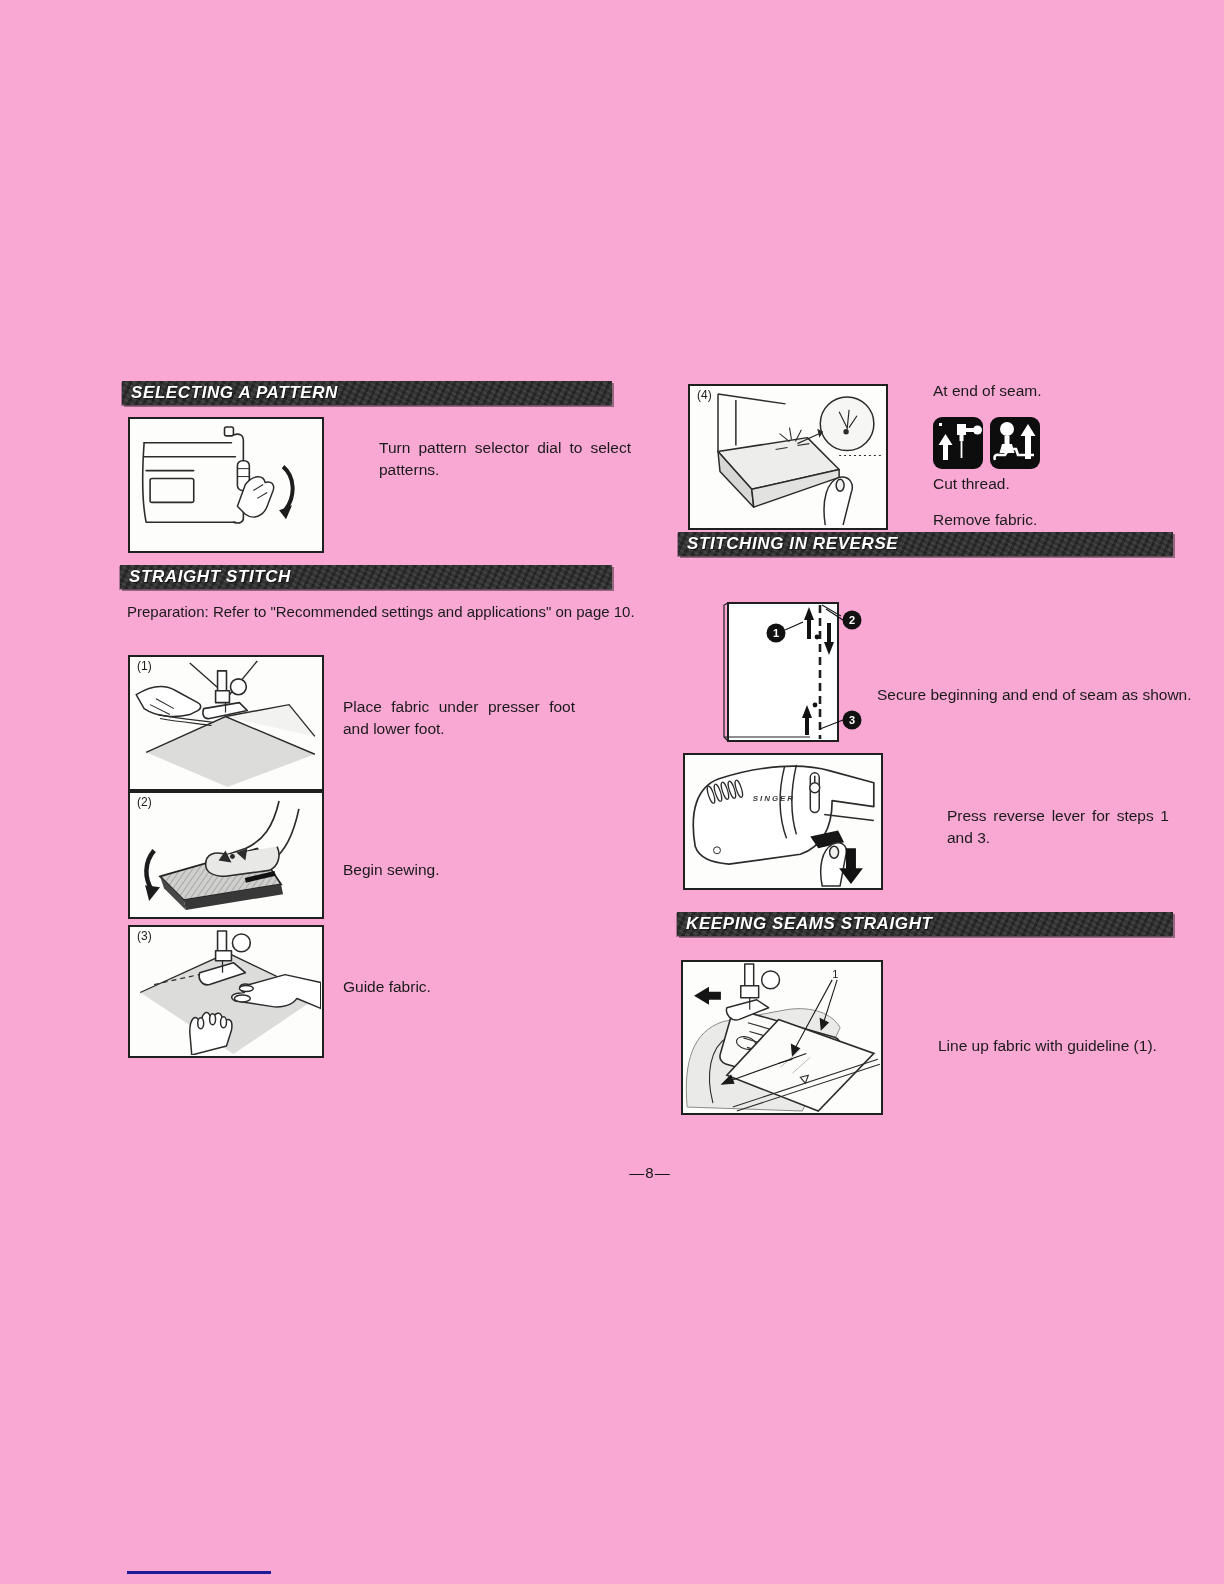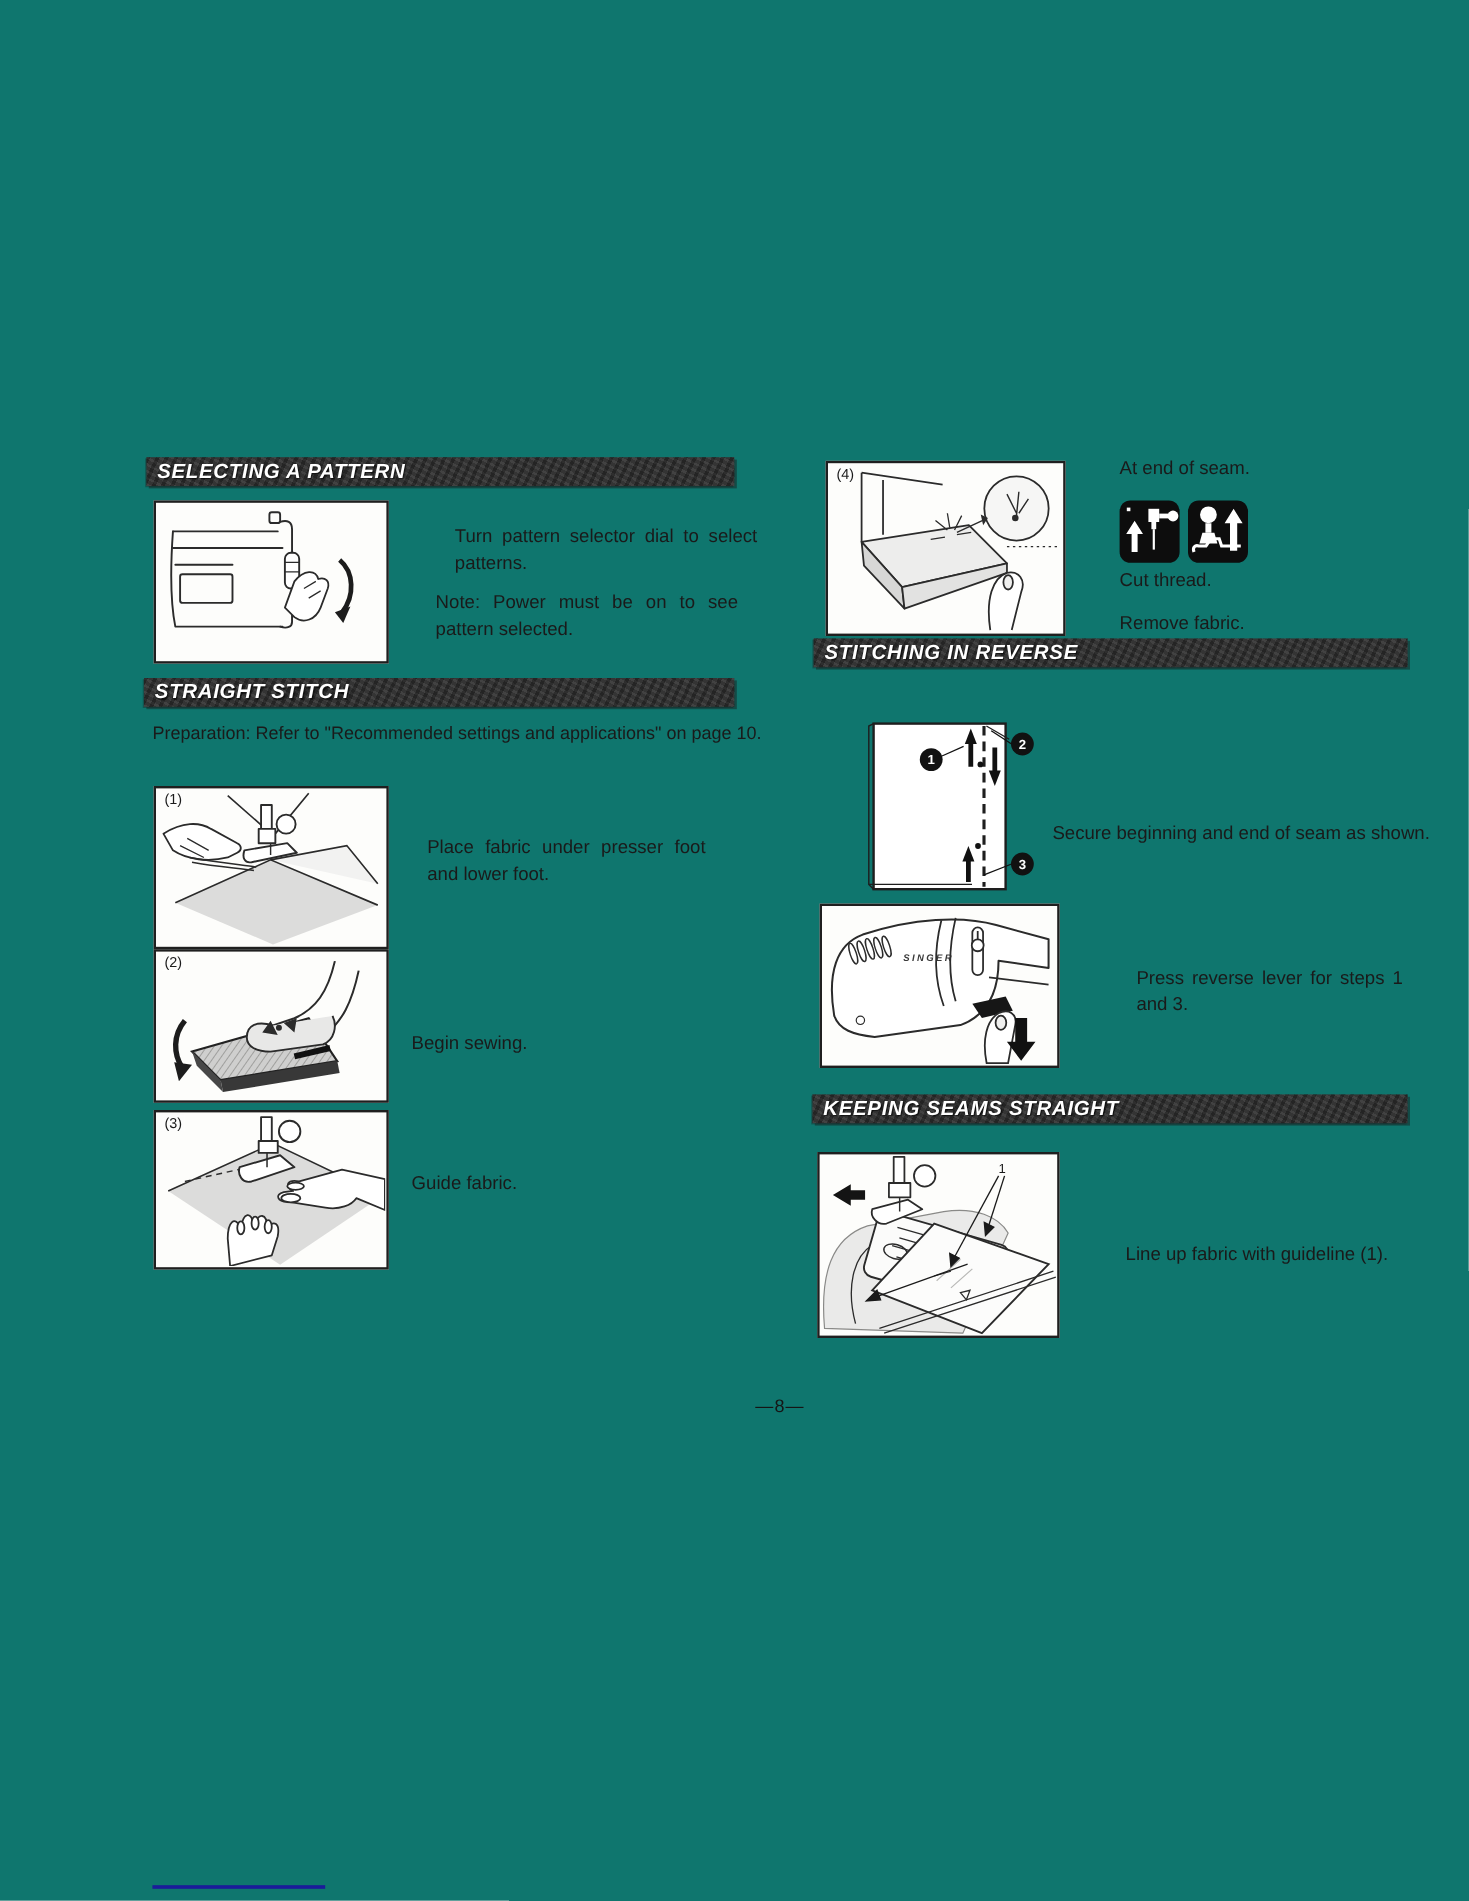--- a/index.html
+++ b/index.html
@@ -1,19 +1,19 @@
 <!DOCTYPE html>
 <html><head>
 <meta charset="utf-8">
 <style>
   html,body{margin:0;padding:0;background:#e8e8e8;}
   .page{
     position:relative;
     width:1224px;height:1584px;
-    background:#0f766e;
+    background:#f9a8d4;
     font-family:"Liberation Sans","DejaVu Sans",sans-serif;
     color:#1b1b1b;
     overflow:hidden;
     margin:0 auto;
   }
   .abs{position:absolute;}
   .section-bar{
     position:absolute;
     height:24px;
     background-color:#343434;
@@ -117,21 +117,20 @@
       <g fill="#fff" stroke="#2b2b2b" stroke-width="1.5" stroke-linejoin="round">
         <path d="M116 66 c8 -10 18 -10 20 -2 c6 -2 10 2 8 8 l-6 16 c-4 10 -14 14 -22 8 l-8 -8 z"></path>
         <path d="M124 72 l10 -6 M128 80 l10 -6" stroke-width="1.1" fill="none"></path>
       </g>
       <path d="M154 48 c12 10 13 30 2 44" fill="none" stroke="#1c1c1c" stroke-width="4"></path>
       <polygon points="150,92 163,87 157,101" fill="#1c1c1c"></polygon>
     </svg>
   </div>
 
   <div class="cap jtext" style="left:363px;top:437px;width:252px;margin-left:16px;">Turn pattern selector dial to select patterns.</div>
-  <div class="cap jtext" style="left:363px;top:492px;width:252px;">Note: Power must be on to see pattern selected.</div>
 
   <div class="section-bar" style="left:120px;top:565px;width:492px;">STRAIGHT STITCH</div>
 
   <div class="cap nowrap" style="left:127px;top:601px;font-size:15px;">Preparation: Refer to "Recommended settings and applications" on page 10.</div>
 
   <div class="figure-box" style="left:128px;top:655px;width:196px;height:136px;">
     <span class="fig-label">(1)</span>
     <svg width="191" height="131" viewBox="0 0 192 132">
       <polygon points="16,96 96,60 186,98 98,131" fill="#dcdcdb"></polygon>
       <path d="M96 60 L160 48 186 80" fill="#f2f2f1" stroke="#2b2b2b" stroke-width="1.4"></path>
@@ -146,21 +145,21 @@
         <path d="M74 52 l36 -6 8 8 -38 8 c-6 1 -8 -4 -6 -10 z"></path>
         <path d="M96 46 v10" stroke-width="1.2"></path>
       </g>
       <g fill="#fff" stroke="#2b2b2b" stroke-width="1.5" stroke-linejoin="round">
         <path d="M6 38 c16 -10 30 -10 40 -4 l22 12 c4 2 4 6 0 8 l-8 4 c-16 4 -34 2 -46 -6 z"></path>
         <path d="M26 42 l18 10 M20 48 l20 10" stroke-width="1.1" fill="none"></path>
       </g>
       <path d="M28 58 C50 62 70 64 84 66 M30 62 C52 66 70 67 82 69" stroke="#2b2b2b" stroke-width="1.2" fill="none"></path>
     </svg>
   </div>
-  <div class="cap jtext" style="left:356px;top:696px;width:232px;">Place fabric under presser foot and lower foot.</div>
+  <div class="cap jtext" style="left:343px;top:696px;width:232px;">Place fabric under presser foot and lower foot.</div>
 
   <div class="figure-box" style="left:128px;top:791px;width:196px;height:128px;">
     <span class="fig-label">(2)</span>
     <svg width="191" height="123" viewBox="0 0 192 124">
       <defs>
         <pattern id="hatch" width="5" height="5" patternUnits="userSpaceOnUse" patternTransform="rotate(35)">
           <rect width="5" height="5" fill="#cfcfce"></rect>
           <line x1="0" y1="0" x2="0" y2="5" stroke="#9d9d9b" stroke-width="1.6"></line>
         </pattern>
       </defs>

